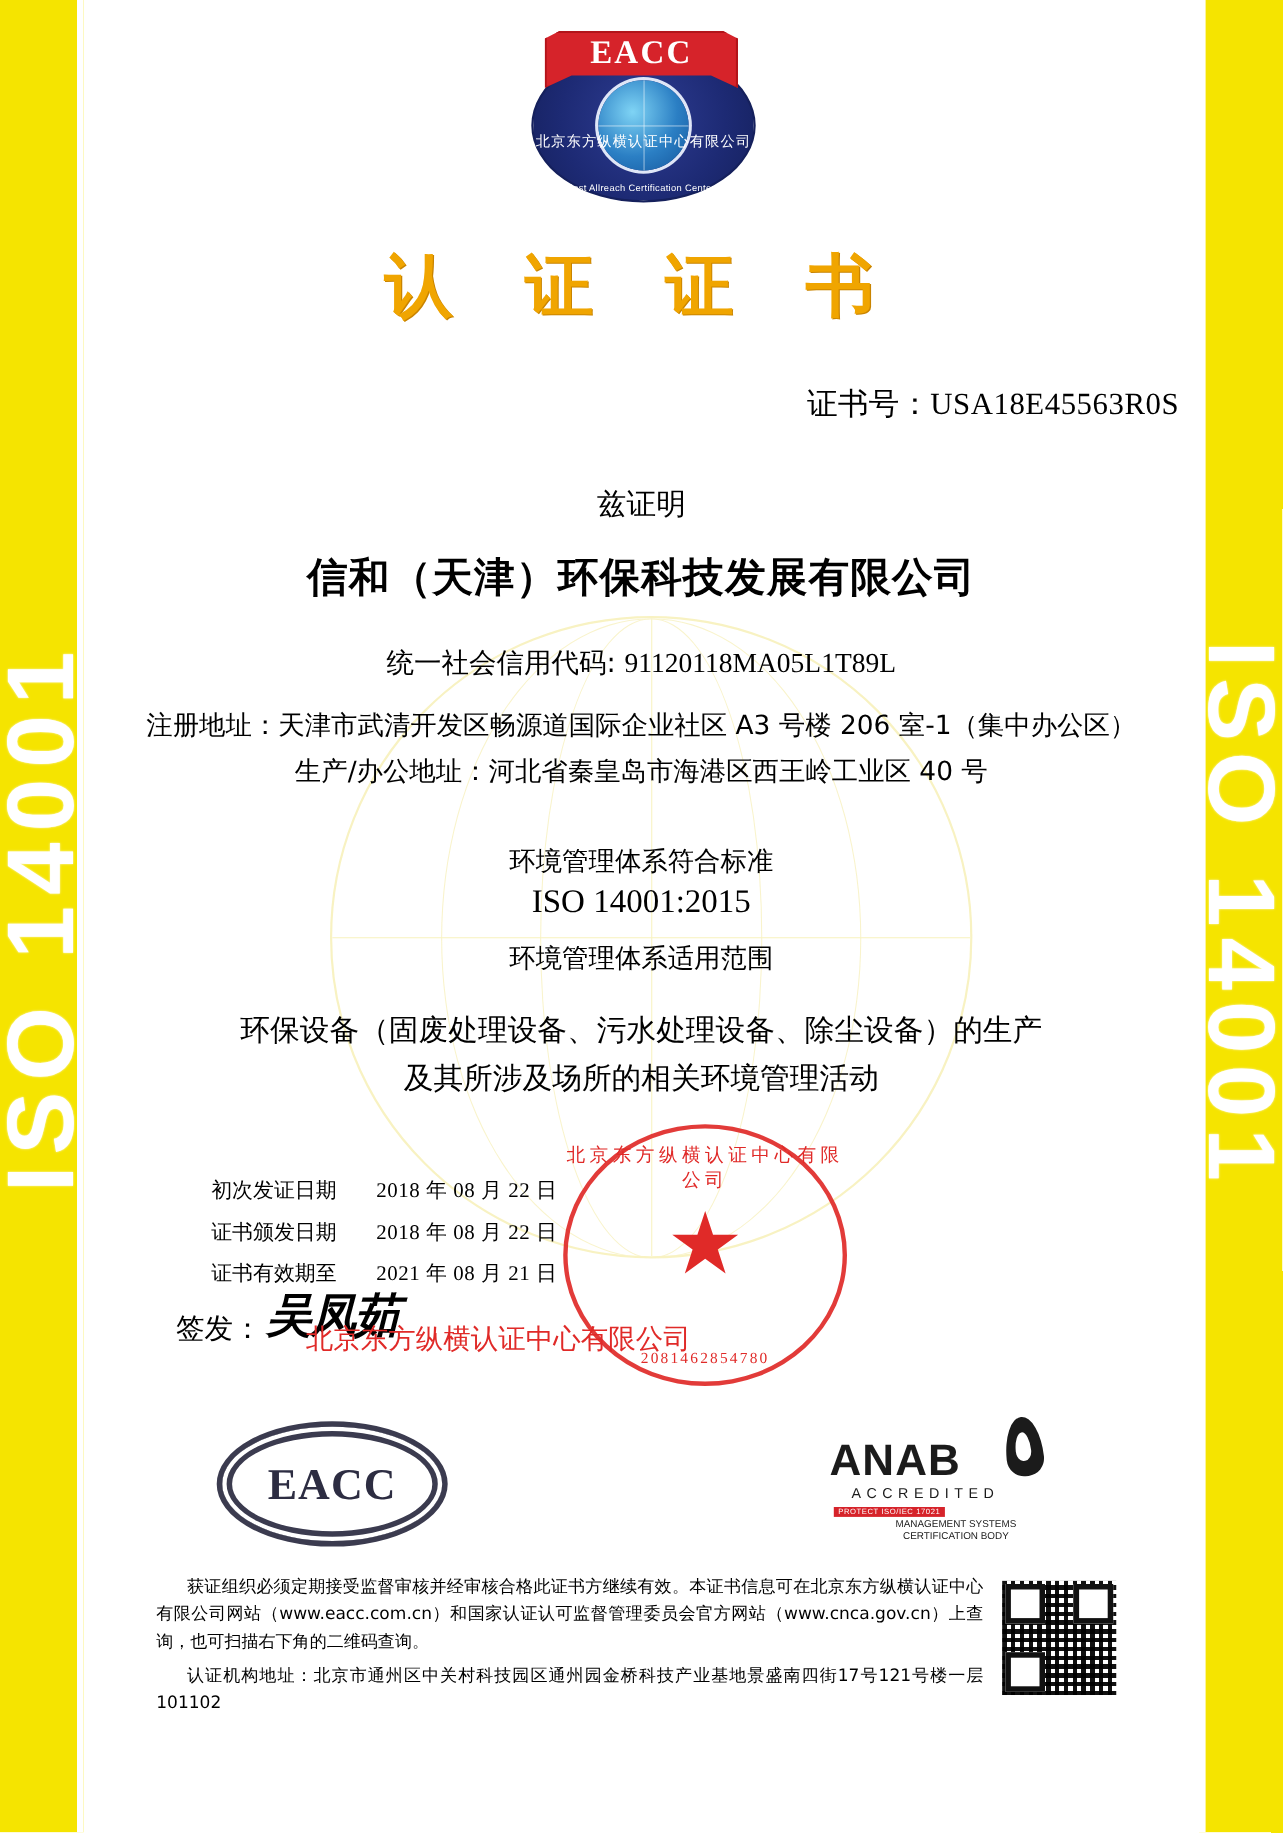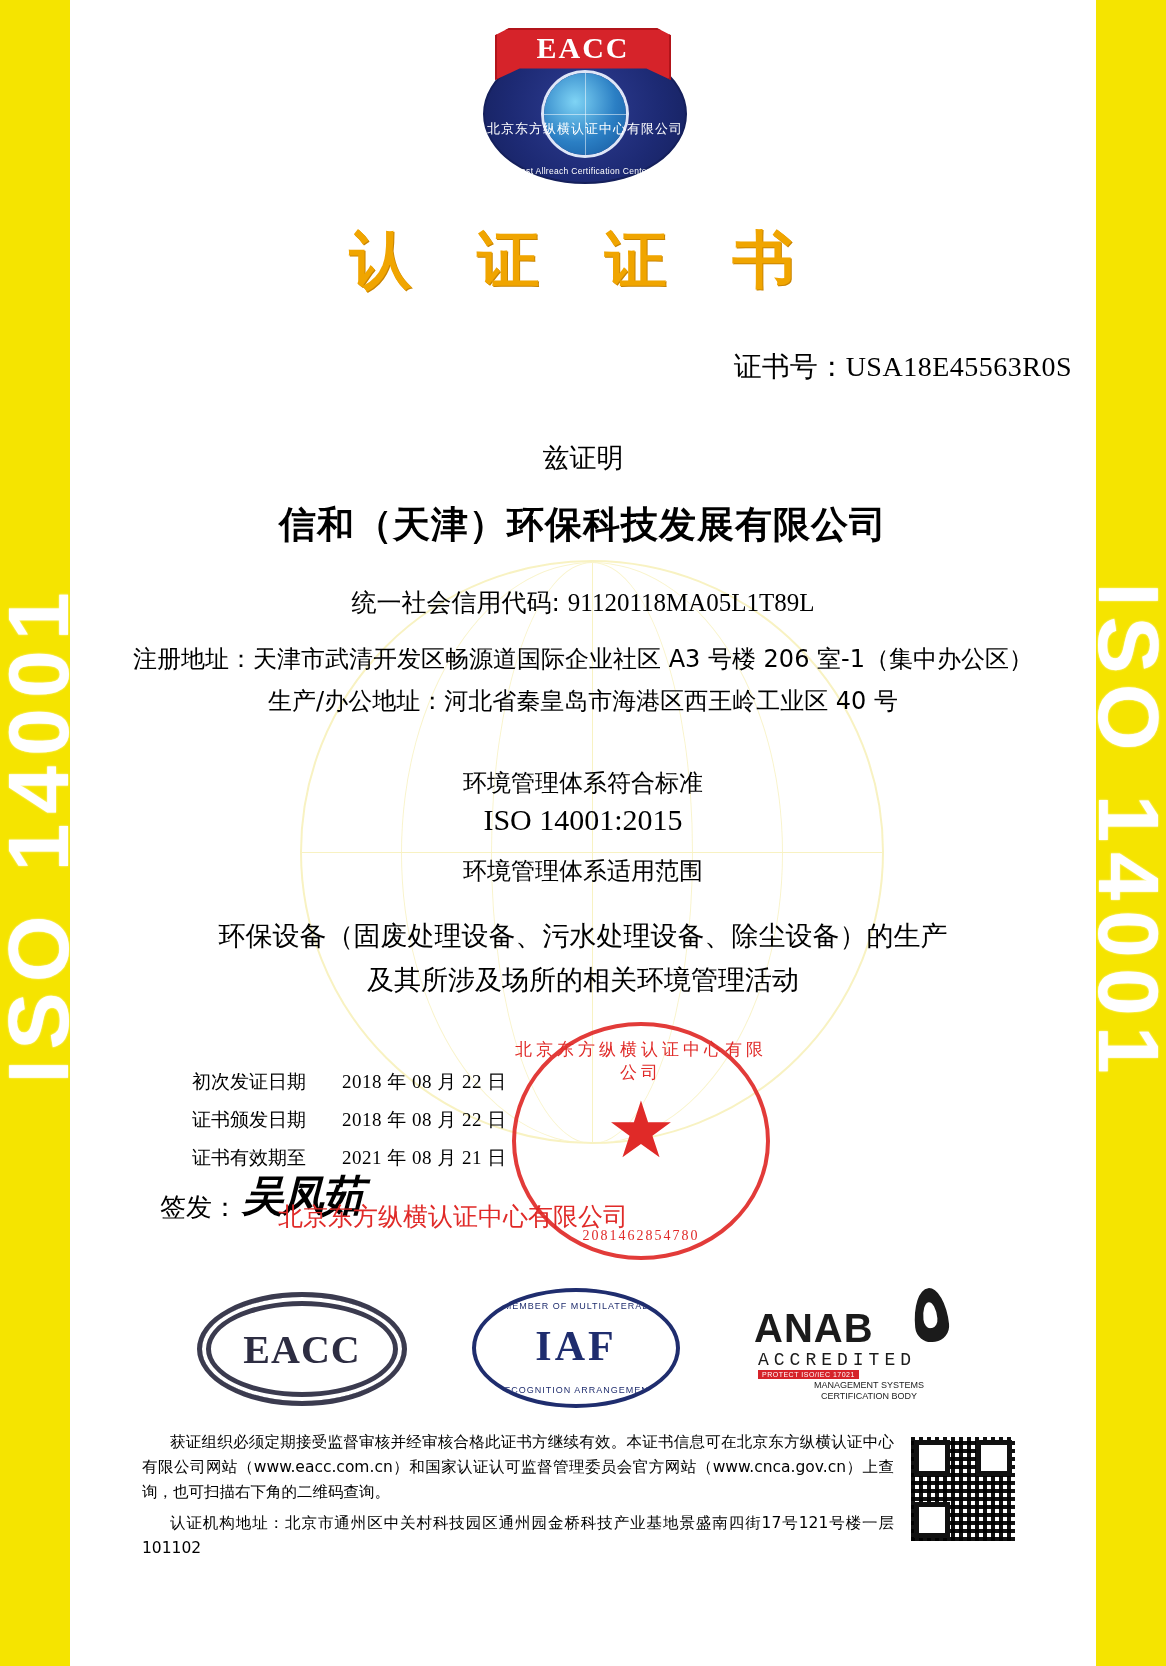--- a/index.html
+++ b/index.html
@@ -387,23 +387,23 @@
     position: absolute;
     left: 0; top: 14px;
     font-family: "Liberation Sans", sans-serif;
     font-weight: bold;
     font-size: 40px;
     color: #1b1b1b;
     letter-spacing: 1px;
   }
   .logo-anab .anab-acc {
     position: absolute;
-    left: 4px; top: 58px;
-    font-family: Liberation Mono, monospace;
-    font-size: 18px;
+    left: 20px; top: 58px;
+    font-family: Liberation Sans, sans-serif;
+    font-size: 13px;
     letter-spacing: 5px;
     color: #1b1b1b;
   }
   .logo-anab .anab-bar {
     position: absolute;
     left: 4px; top: 78px;
     background: #d6232a;
     color: #fff;
     font-family: "Liberation Sans", sans-serif;
     font-size: 7px;
@@ -557,25 +557,20 @@
       <div class="seal-top-text">北京东方纵横认证中心有限公司</div>
       <div class="seal-star">★</div>
       <div class="seal-bottom-text">2081462854780</div>
     </div>
     <div class="seal-company">北京东方纵横认证中心有限公司</div>
 
     <div class="logos">
       <div class="logo-eacc">
         <span>EACC</span>
       </div>
-      <div class="logo-iaf">
-        <div class="iaf-top">MEMBER OF MULTILATERAL</div>
-        <div class="iaf-main">IAF</div>
-        <div class="iaf-bot">RECOGNITION ARRANGEMENT</div>
-      </div>
       <div class="logo-anab">
         <div class="flame"></div>
         <div class="anab-main">ANAB</div>
         <div class="anab-acc">ACCREDITED</div>
         <div class="anab-bar">PROTECT ISO/IEC 17021</div>
         <div class="anab-sub" style="white-space:pre-line">MANAGEMENT SYSTEMS
 CERTIFICATION BODY</div>
       </div>
     </div>
 

